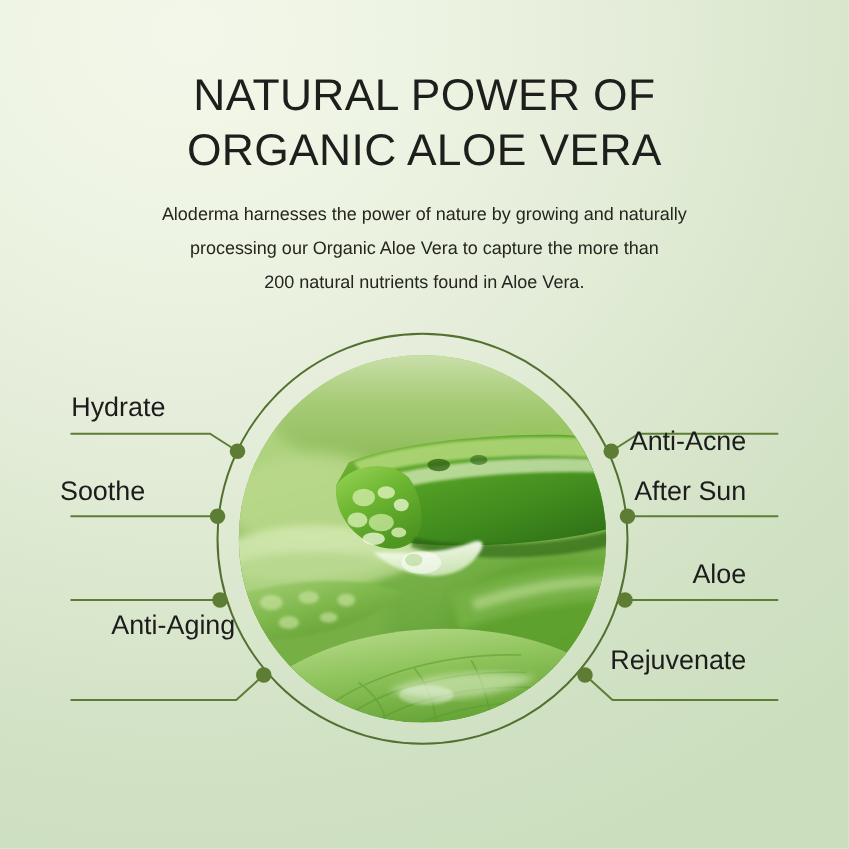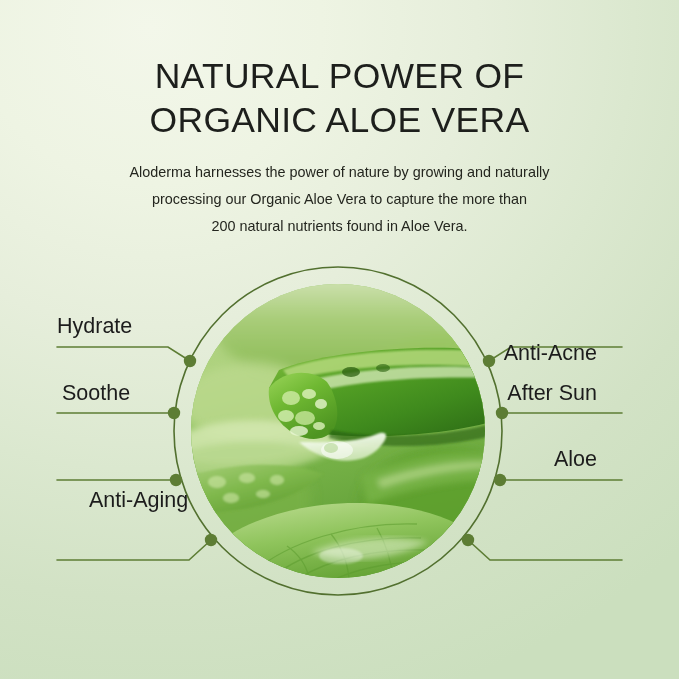--- a/index.html
+++ b/index.html
@@ -94,21 +94,21 @@
     position: absolute;
     font-size: 21.5px;
     line-height: 26px;
     color: #1c1c1c;
     white-space: nowrap;
   }
   .label.left  { text-align: left; }
   .label.right { text-align: right; }
 
   .l-hydrate    { left: 57px;  top: 313px; }
-  .l-soothe     { left: 62px;  top: 380px; }
+  .l-soothe     { left: 48px;  top: 380px; }
   .l-brighten   { left: 57px;  top: 446px; }
   .l-antiaging  { left: 57px;  top: 487px; margin-left: 32px; }
 
   .r-antiacne   { right: 57px; top: 313px; margin-top: 27px; }
   .r-aftersun   { right: 57px; top: 380px; }
   .r-firm       { right: 57px; top: 446px; }
   .r-rejuvenate { right: 57px; top: 515px; }
 </style>
 </head>
 <body>
@@ -301,15 +301,16 @@
       </g>
     </svg>
 
     <div class="label left l-hydrate">Hydrate</div>
     <div class="label left l-soothe">Soothe</div>
     <div class="label left l-antiaging">Anti-Aging</div>
 
     <div class="label right r-antiacne">Anti-Acne</div>
     <div class="label right r-aftersun">After Sun</div>
     <div class="label right r-firm">Aloe</div>
+    <div class="label right r-rejuvenate">Rejuvenate</div>
 
   </div>
 </div>
 
 </body></html>

